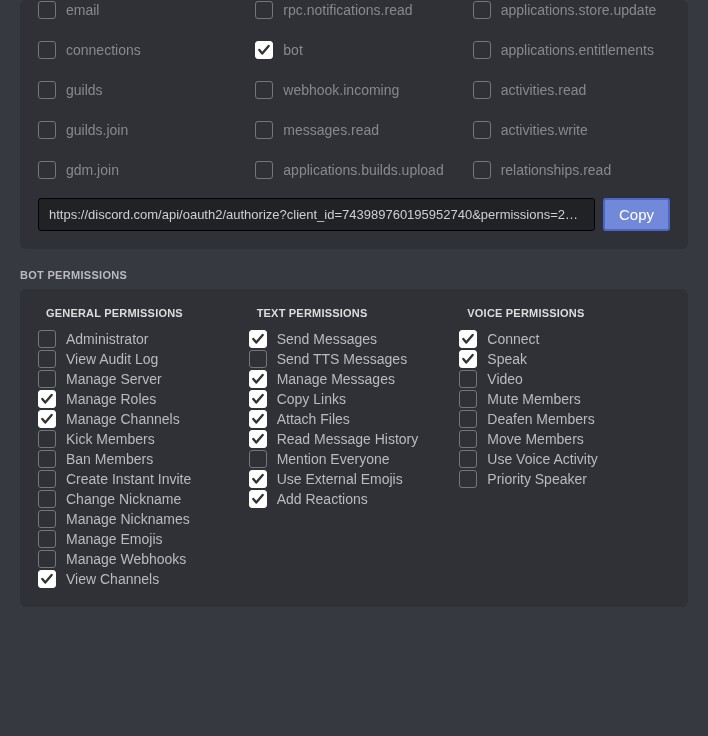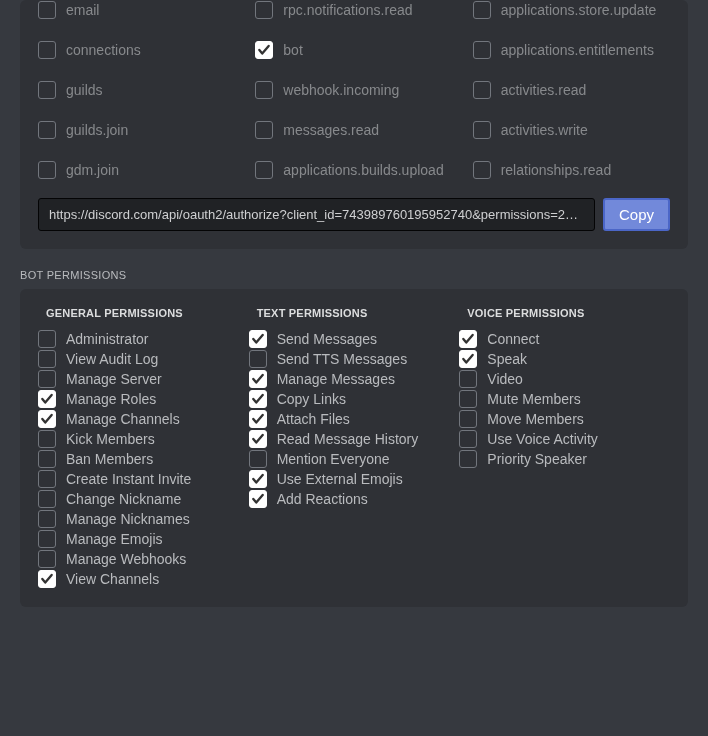--- a/index.html
+++ b/index.html
@@ -90,21 +90,21 @@
     color: #fff;
     border: 2px solid #4b66c7;
     border-radius: 3px;
     padding: 0 14px;
     font-size: 15px;
     cursor: pointer;
     font-family: inherit;
   }
   .section-title {
     font-size: 11px;
-    font-weight: 400;
+    font-weight: 700;
     letter-spacing: 0.3px;
     color: #b9bbbe;
     text-transform: uppercase;
     margin: 20px 0 8px 20px;
   }
   .perm-panel {
     background: #2f3136;
     border-radius: 6px;
     margin: 0 20px 20px 20px;
     padding: 18px 18px 18px 18px;
@@ -367,20 +367,24 @@
           <div class="chk perm">
             <span class="box"></span>
             <span class="lbl">Video</span>
           </div>
           <div class="chk perm">
             <span class="box"></span>
             <span class="lbl">Mute Members</span>
           </div>
           <div class="chk perm">
             <span class="box"></span>
+            <span class="lbl">Deafen Members</span>
+          </div>
+          <div class="chk perm">
+            <span class="box"></span>
             <span class="lbl">Move Members</span>
           </div>
           <div class="chk perm">
             <span class="box"></span>
             <span class="lbl">Use Voice Activity</span>
           </div>
           <div class="chk perm">
             <span class="box"></span>
             <span class="lbl">Priority Speaker</span>
           </div>

